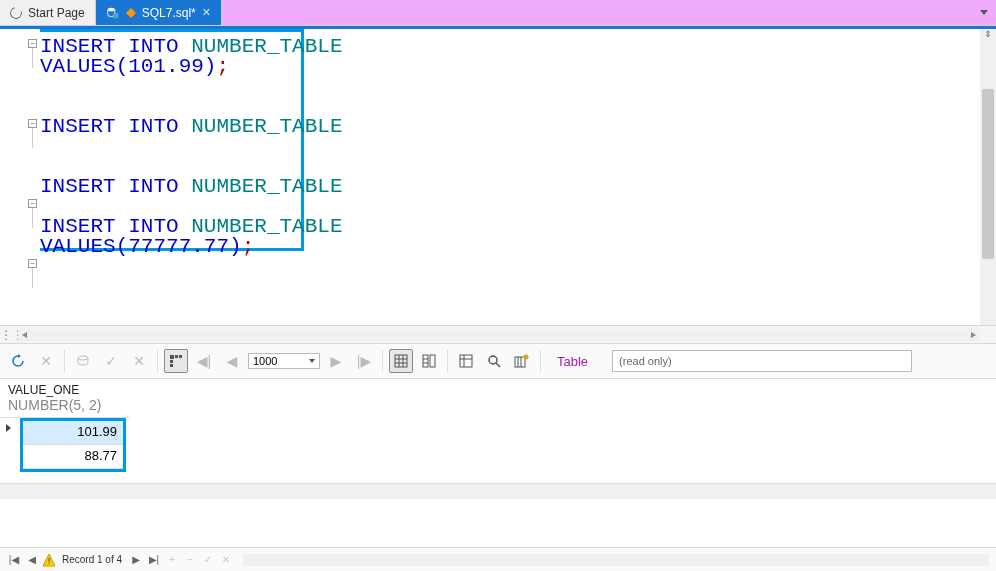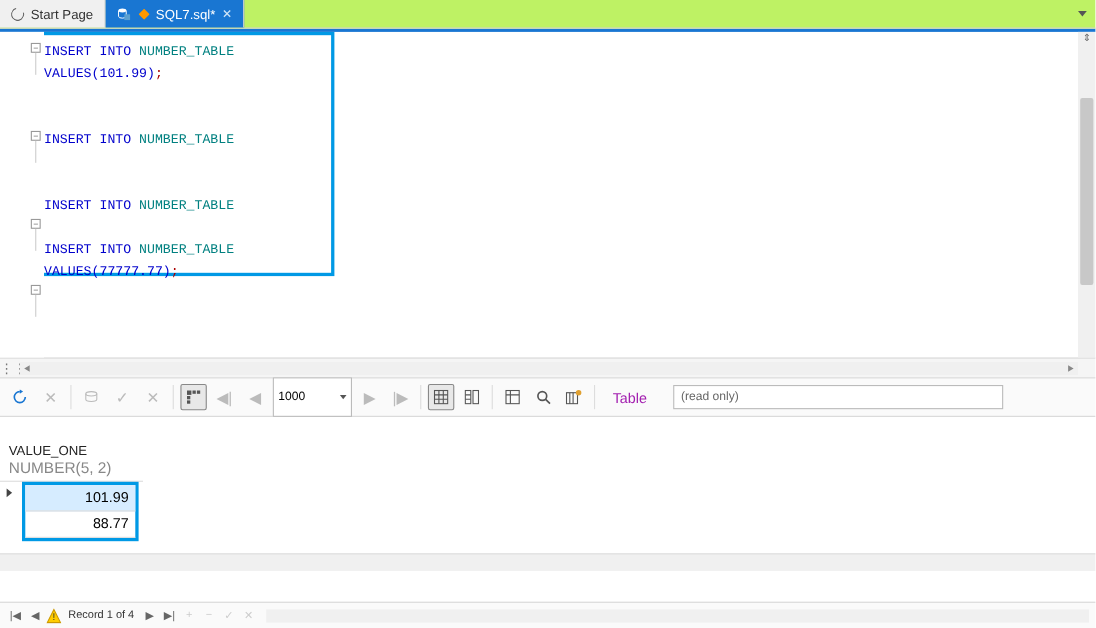--- a/index.html
+++ b/index.html
@@ -1,36 +1,36 @@
 <!DOCTYPE html>
 <html><head>
 <meta charset="utf-8">
 <style>
 * { margin: 0; padding: 0; box-sizing: border-box; }
 body { font-family: "Segoe UI", Tahoma, sans-serif; font-size: 12px; background: #fff; width: 996px; height: 571px; overflow: hidden; position: relative; }
 
 
-.tab-bar { height: 26px; background: #bef264; display: flex; align-items: stretch; border-bottom: 1px solid #d0d0d0; position: relative; }
+.tab-bar { height: 26px; background: #f0abfc; display: flex; align-items: stretch; border-bottom: 1px solid #d0d0d0; position: relative; }
 .tab { display: flex; align-items: center; padding: 0 10px; gap: 6px; border-right: 1px solid #d0d0d0; cursor: pointer; }
 .tab.inactive { background: #f0f0f0; color: #333; }
 .tab.active { background: #1976d2; color: #fff; }
 .tab .circ-icon { width: 12px; height: 12px; border: 1.5px solid #666; border-radius: 50%; border-top-color: transparent; transform: rotate(30deg); }
 .tab .db-icon { width: 14px; height: 14px; }
 .tab .mod-dot { width: 10px; height: 10px; }
 .tab .close-x { font-size: 11px; color: #cfe4f7; }
 .tab-menu { margin-left: auto; padding: 0 8px; display: flex; align-items: center; cursor: pointer; }
 .tab-menu::before { content: ""; width: 0; height: 0; border-left: 4px solid transparent; border-right: 4px solid transparent; border-top: 5px solid #555; }
 
 
 .editor-strip { height: 3px; background: #1976d2; }
 .editor-wrap { height: 296px; display: flex; position: relative; }
 .gutter { width: 40px; background: #fff; position: relative; }
 .gutter .fold { position: absolute; left: 28px; width: 9px; height: 9px; border: 1px solid #999; background: #fff; font-size: 8px; line-height: 7px; text-align: center; color: #666; }
 .gutter .fold-line { position: absolute; left: 32px; width: 1px; background: #ccc; }
-.code-area { flex: 1; font-family: Consolas, "Courier New", monospace; font-size: 12px; line-height: 20px; padding-top: 8px; position: relative; }
+.code-area { flex: 1; font-family: Consolas, "Courier New", monospace; font-size: 21px; line-height: 20px; padding-top: 8px; position: relative; }
 .yellow-bar { position: absolute; left: 26px; top: 8px; width: 4px; height: 260px; background: #ffeb00; }
 .hl-box { position: absolute; border: 3px solid #0099e5; }
 .code-line { height: 20px; white-space: pre; }
 .k-blue { color: #0000cc; }
 .k-teal { color: #008080; }
 .k-num { color: #0000cc; }
 .k-punc { color: #aa0000; }
 .k-par { color: #0000cc; }
 
 .vscroll { position: absolute; right: 0; top: 29px; width: 16px; height: 296px; background: #f0f0f0; }
@@ -44,27 +44,27 @@
 .hsplit .track::before, .hsplit .track::after { content: ""; position: absolute; top: 3px; width: 0; height: 0; border-top: 3px solid transparent; border-bottom: 3px solid transparent; }
 .hsplit .track::before { left: 4px; border-right: 5px solid #888; }
 .hsplit .track::after { right: 4px; border-left: 5px solid #888; }
 
 
 .toolbar { height: 36px; border-top: 1px solid #d8d8d8; border-bottom: 1px solid #d8d8d8; background: #fafafa; display: flex; align-items: center; padding: 0 6px; gap: 4px; }
 .tb-btn { width: 24px; height: 24px; display: flex; align-items: center; justify-content: center; color: #555; cursor: pointer; font-size: 14px; border-radius: 2px; }
 .tb-btn.disabled { color: #bbb; }
 .tb-btn.active { border: 1px solid #888; background: #e8e8e8; }
 .tb-sep { width: 1px; height: 22px; background: #ddd; margin: 0 2px; }
-.tb-combo { width: 72px; height: 36px; border: 1px solid #bbb; background: #fff; display: flex; align-items: center; padding: 0 4px; justify-content: space-between; font-size: 11px; }
+.tb-combo { width: 72px; height: 16px; border: 1px solid #bbb; background: #fff; display: flex; align-items: center; padding: 0 4px; justify-content: space-between; font-size: 11px; }
 .tb-combo .arr { width: 0; height: 0; border-left: 3px solid transparent; border-right: 3px solid transparent; border-top: 4px solid #555; }
 .tb-label { margin-left: 10px; font-size: 13px; color: #a21caf; }
 .tb-combo-wide { flex: 1; max-width: 300px; height: 22px; border: 1px solid #bbb; background: #fff; display: flex; align-items: center; padding: 0 6px; justify-content: space-between; font-size: 11px; color: #666; margin-right: 6px; }
 
 
-.results { height: 120px; background: #fff; position: relative; margin-top: 20px; }
+.results { height: 120px; background: #fff; position: relative; }
 .col-header { padding: 4px 8px; border-bottom: 1px solid #ddd; }
 .col-name { font-size: 12px; color: #222; }
 .col-type { font-size: 14px; color: #888; }
 .grid-body { position: relative; }
 .row-sel { position: absolute; left: 6px; top: 6px; width: 0; height: 0; border-top: 4px solid transparent; border-bottom: 4px solid transparent; border-left: 5px solid #444; }
 .grid-rows { margin-left: 20px; width: 106px; border: 3px solid #0099e5; }
 .grid-cell { height: 24px; border-bottom: 1px solid #ddd; text-align: right; padding: 3px 6px; font-size: 13px; }
 .grid-cell.selected { background: #d6ecff; }
 .grid-cell.last { border-bottom: none; }
 

